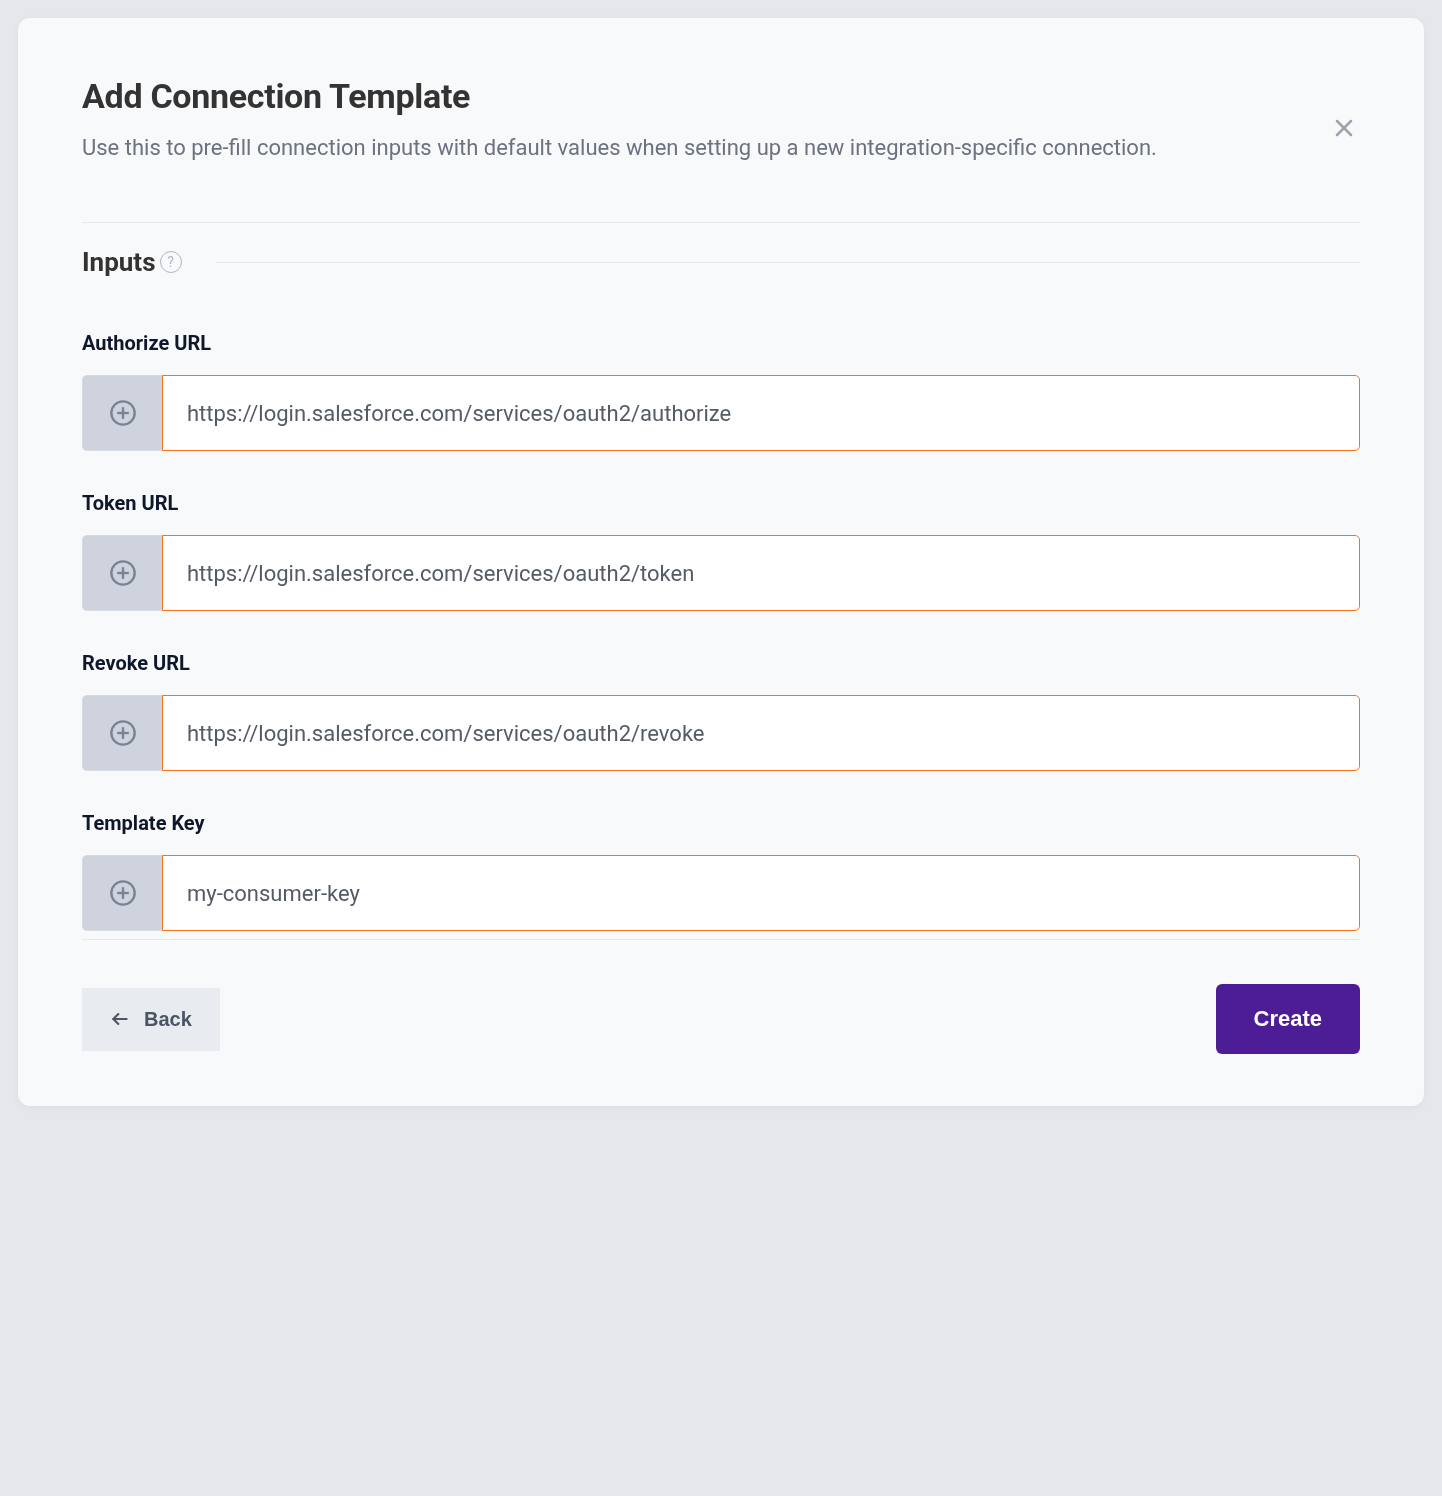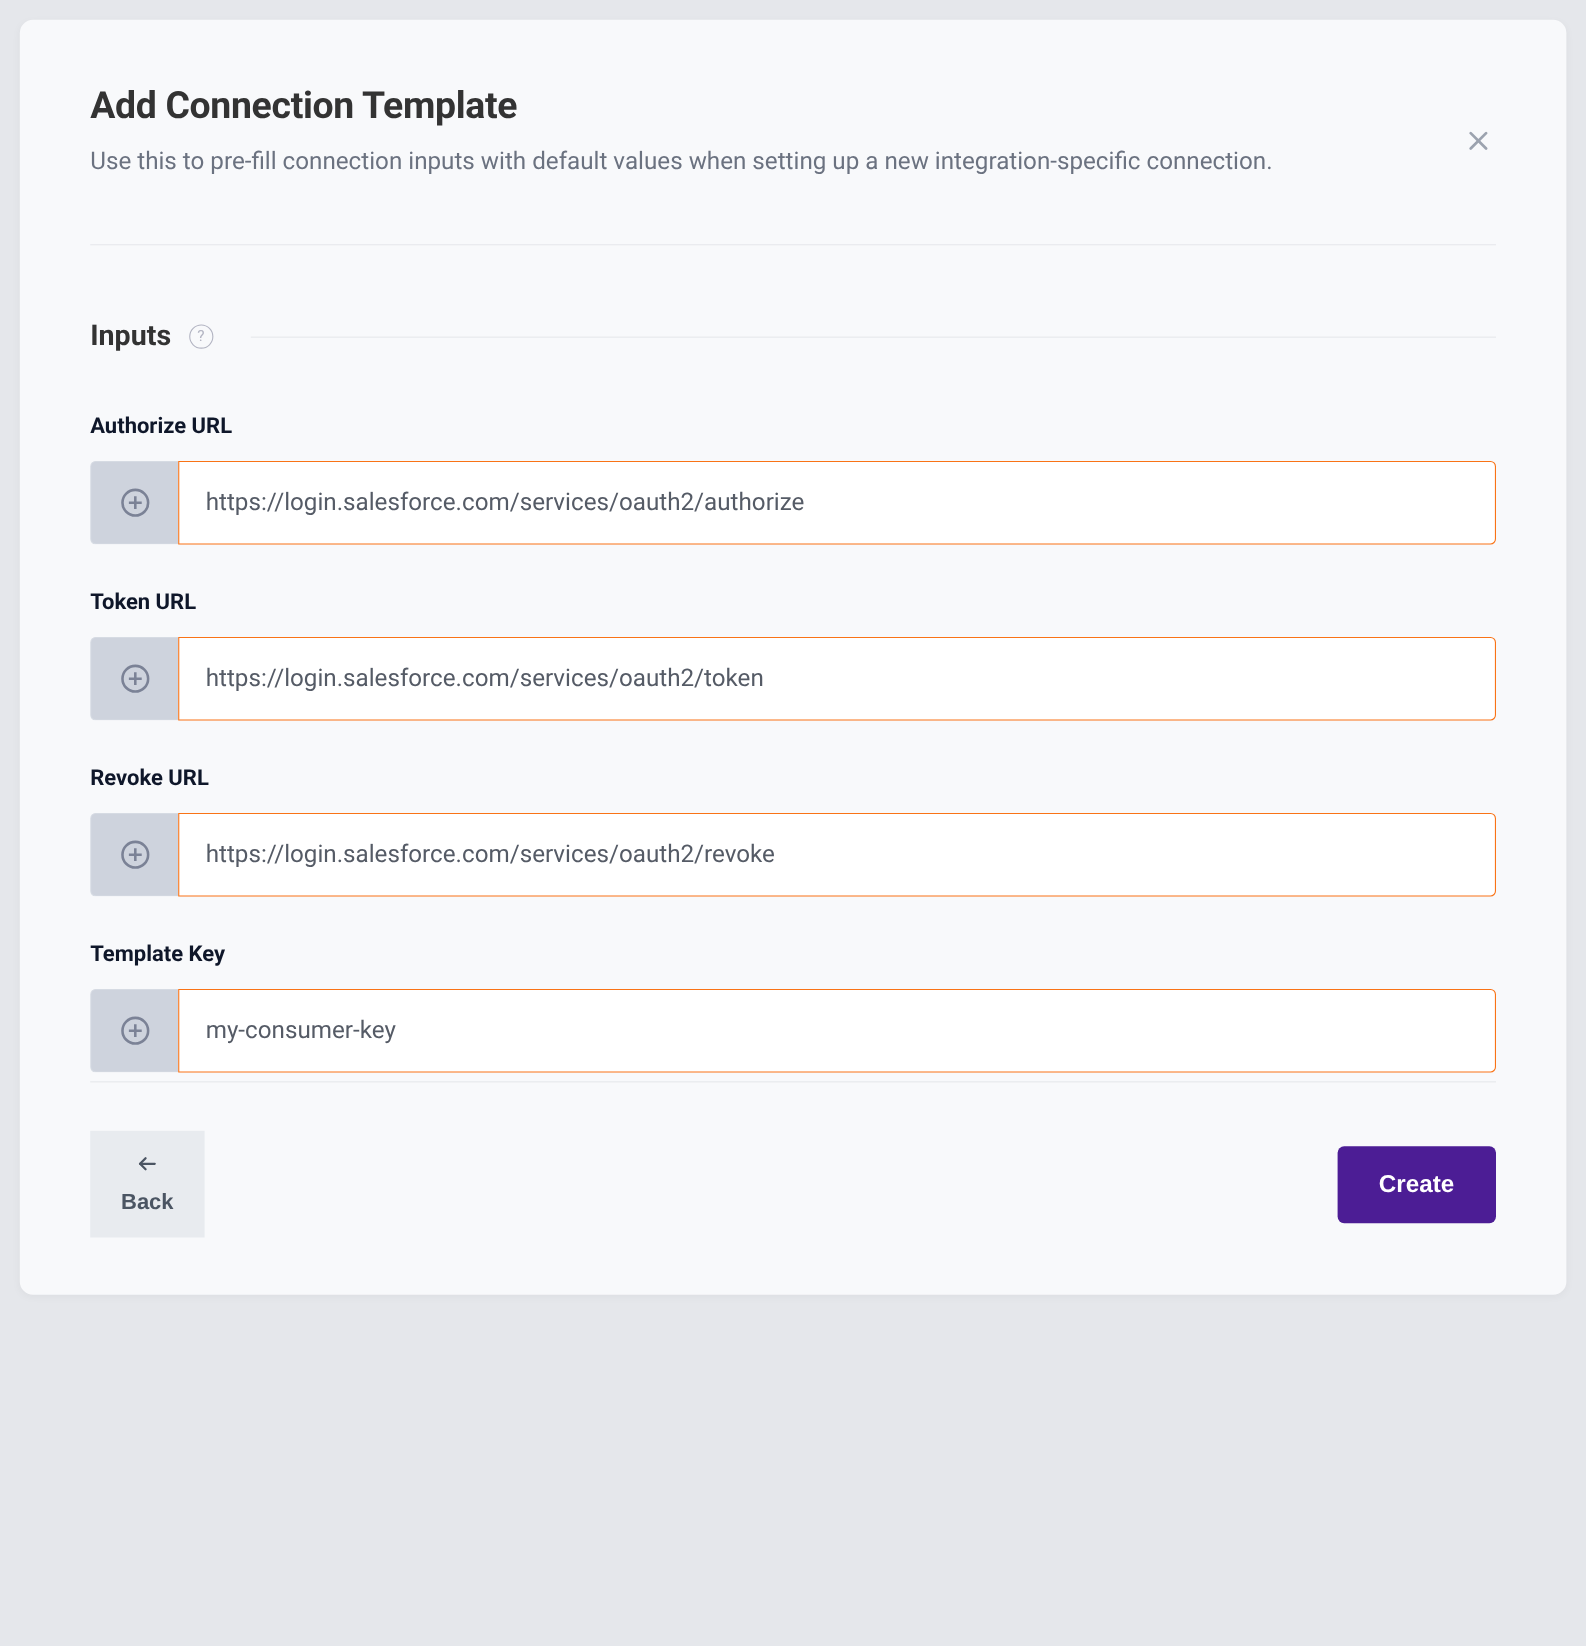--- a/index.html
+++ b/index.html
@@ -21,21 +21,21 @@
       padding: 58px 64px 52px 64px;
       position: relative;
       box-shadow: 0 2px 8px rgba(0,0,0,0.04);
     }
     .modal-header {
       display: flex;
       align-items: flex-start;
       justify-content: space-between;
       padding-bottom: 56px;
       border-bottom: 1px solid #e6e8ec;
-      margin-bottom: 68px;
+      margin-bottom: 24px;
       gap: 16px;
     }
     .modal-header-text {
       flex: 1;
       padding-right: 40px;
     }
     .modal-title {
       font-size: 34px;
       font-weight: 700;
       color: #333333;
@@ -61,21 +61,21 @@
     }
     .section-header {
       display: flex;
       align-items: center;
       margin-bottom: 54px;
     }
     .section-title {
       font-size: 26px;
       font-weight: 700;
       color: #333333;
-      margin-right: 16px;
+      margin-right: 4px;
     }
     .help-icon {
       width: 22px;
       height: 22px;
       border: 1.5px solid #b2b4c2;
       border-radius: 50%;
       display: inline-flex;
       align-items: center;
       justify-content: center;
       color: #b2b4c2;
@@ -145,21 +145,20 @@
       border: none;
       border-radius: 0;
       padding: 20px 28px;
       font-size: 20px;
       font-weight: 700;
       color: #4b5563;
       cursor: pointer;
       display: flex;
       align-items: center;
       gap: 14px;
-      flex-direction: column;
     }
     .back-btn svg {
       width: 20px;
       height: 20px;
     }
     .create-btn {
       background: #4c1d95;
       border: none;
       border-radius: 6px;
       padding: 22px 38px;

